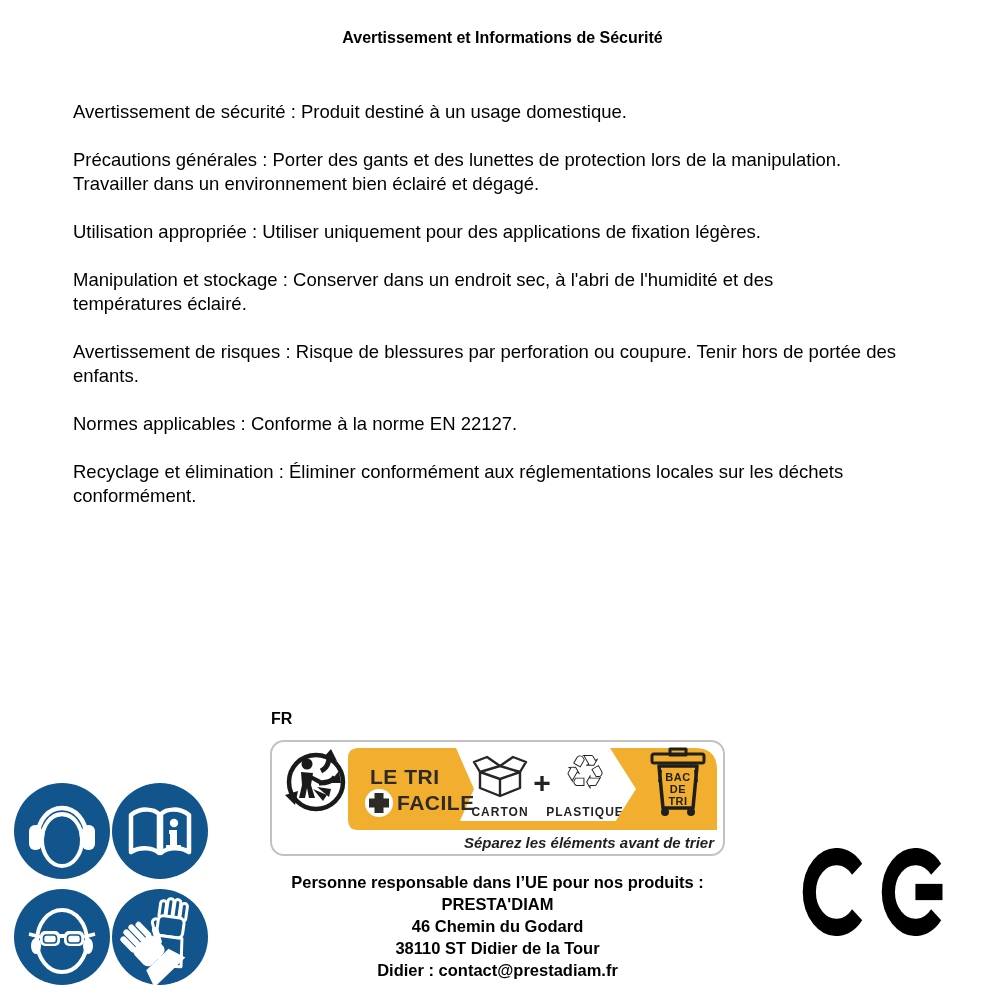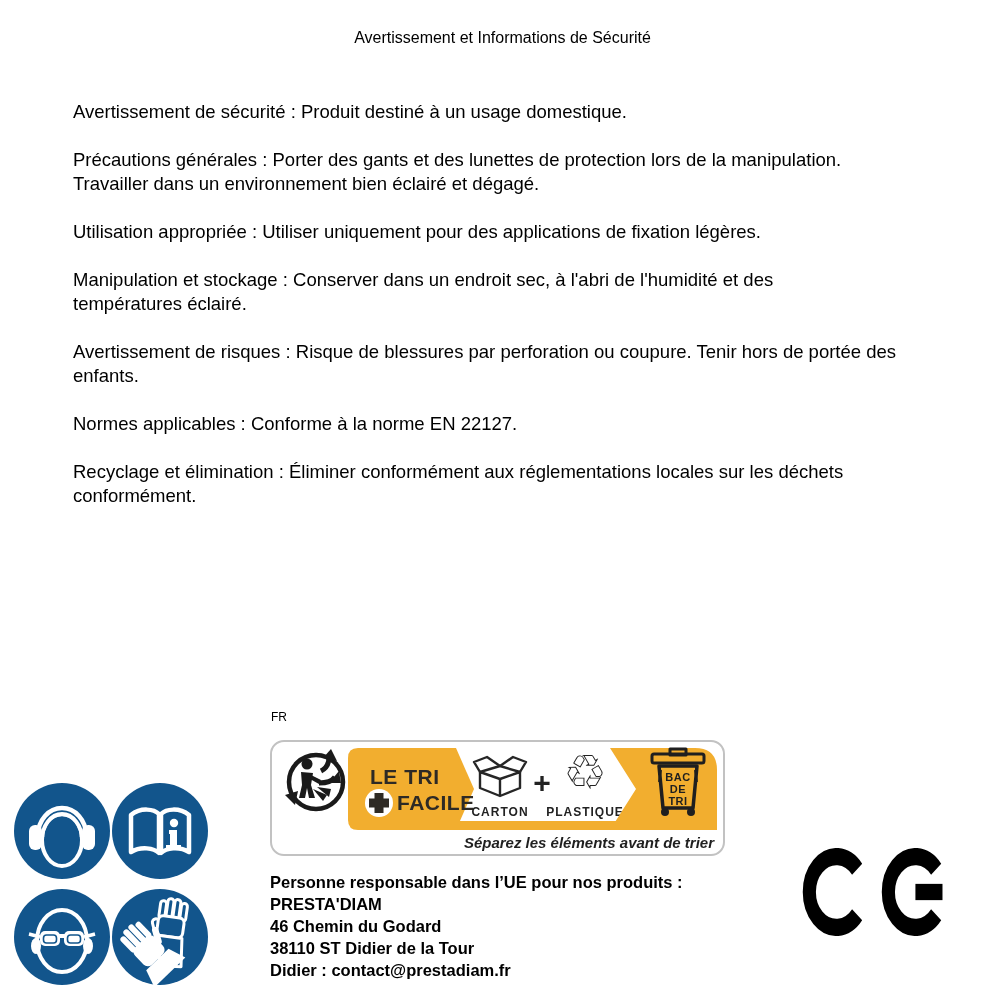--- a/index.html
+++ b/index.html
@@ -2,47 +2,47 @@
 <html style="--picto-blue: #12558C; --tri-yellow: #F2AE2F; --ink: #1a1a1a;"><head>
 <meta charset="utf-8">
 <style>
   html,body { margin:0; padding:0; background:#ffffff; }
   .page {
     position:relative; width:1005px; height:1005px; background:#fff; overflow:hidden;
     font-family:"Liberation Sans", sans-serif; color:#000;
   }
   .title {
     position:absolute; top:29px; left:0; width:100%;
-    text-align:center; font-size:16px; font-weight:normal;
+    text-align:center; font-size:16px; font-weight:bold;
   }
   .content { position:absolute; left:73px; top:84px; right:28px; font-size:18.5px; line-height:24px; }
   .content p { margin:16px 0 24px 0; }
   .content .ln { display:block; white-space:nowrap; }
 
   .picto-grid {
     position:absolute; left:14px; top:783px;
     display:grid; grid-template-columns:96px 96px; grid-auto-rows:96px;
     column-gap:2px; row-gap:10px;
   }
   svg.picto { display:block; }
 
-  .fr-label { position:absolute; left:271px; top:710px; font-size:12px; font-weight:normal; }
+  .fr-label { position:absolute; left:271px; top:710px; font-size:16px; font-weight:bold; }
 
   .tri-svg { position:absolute; left:270px; top:740px; }
   .tri-svg text { font-family:"Liberation Sans", sans-serif; }
   .tri-title { font-size:21px; font-weight:bold; fill:#2e2a25; letter-spacing:0.5px; }
   .mat-label { font-size:12px; font-weight:bold; fill:#222; letter-spacing:1px; text-anchor:middle; }
   .mat-plus  { font-size:30px; font-weight:bold; fill:#222; text-anchor:middle; }
   .recycle-glyph { font-family:"DejaVu Sans", sans-serif; font-size:48px; fill:#222; text-anchor:middle; }
   .bin-text { font-size:11px; font-weight:bold; fill:#1f1f1f; text-anchor:middle; letter-spacing:0.5px; }
   .caption-text { font-size:15px; font-weight:bold; font-style:italic; fill:#1f1f1f; text-anchor:end; }
 
   .address {
     position:absolute; left:270px; top:871px; width:455px;
-    font-weight:bold; font-size:16.5px; line-height:22px;
+    text-align:center; font-weight:bold; font-size:16.5px; line-height:22px;
   }
   .ce-svg { position:absolute; left:802px; top:848px; }
 
   :root { --picto-blue:#12558C; --tri-yellow:#F2AE2F; --ink:#1a1a1a; }
 </style>
 </head>
 <body>
 
 <div class="page">
 

